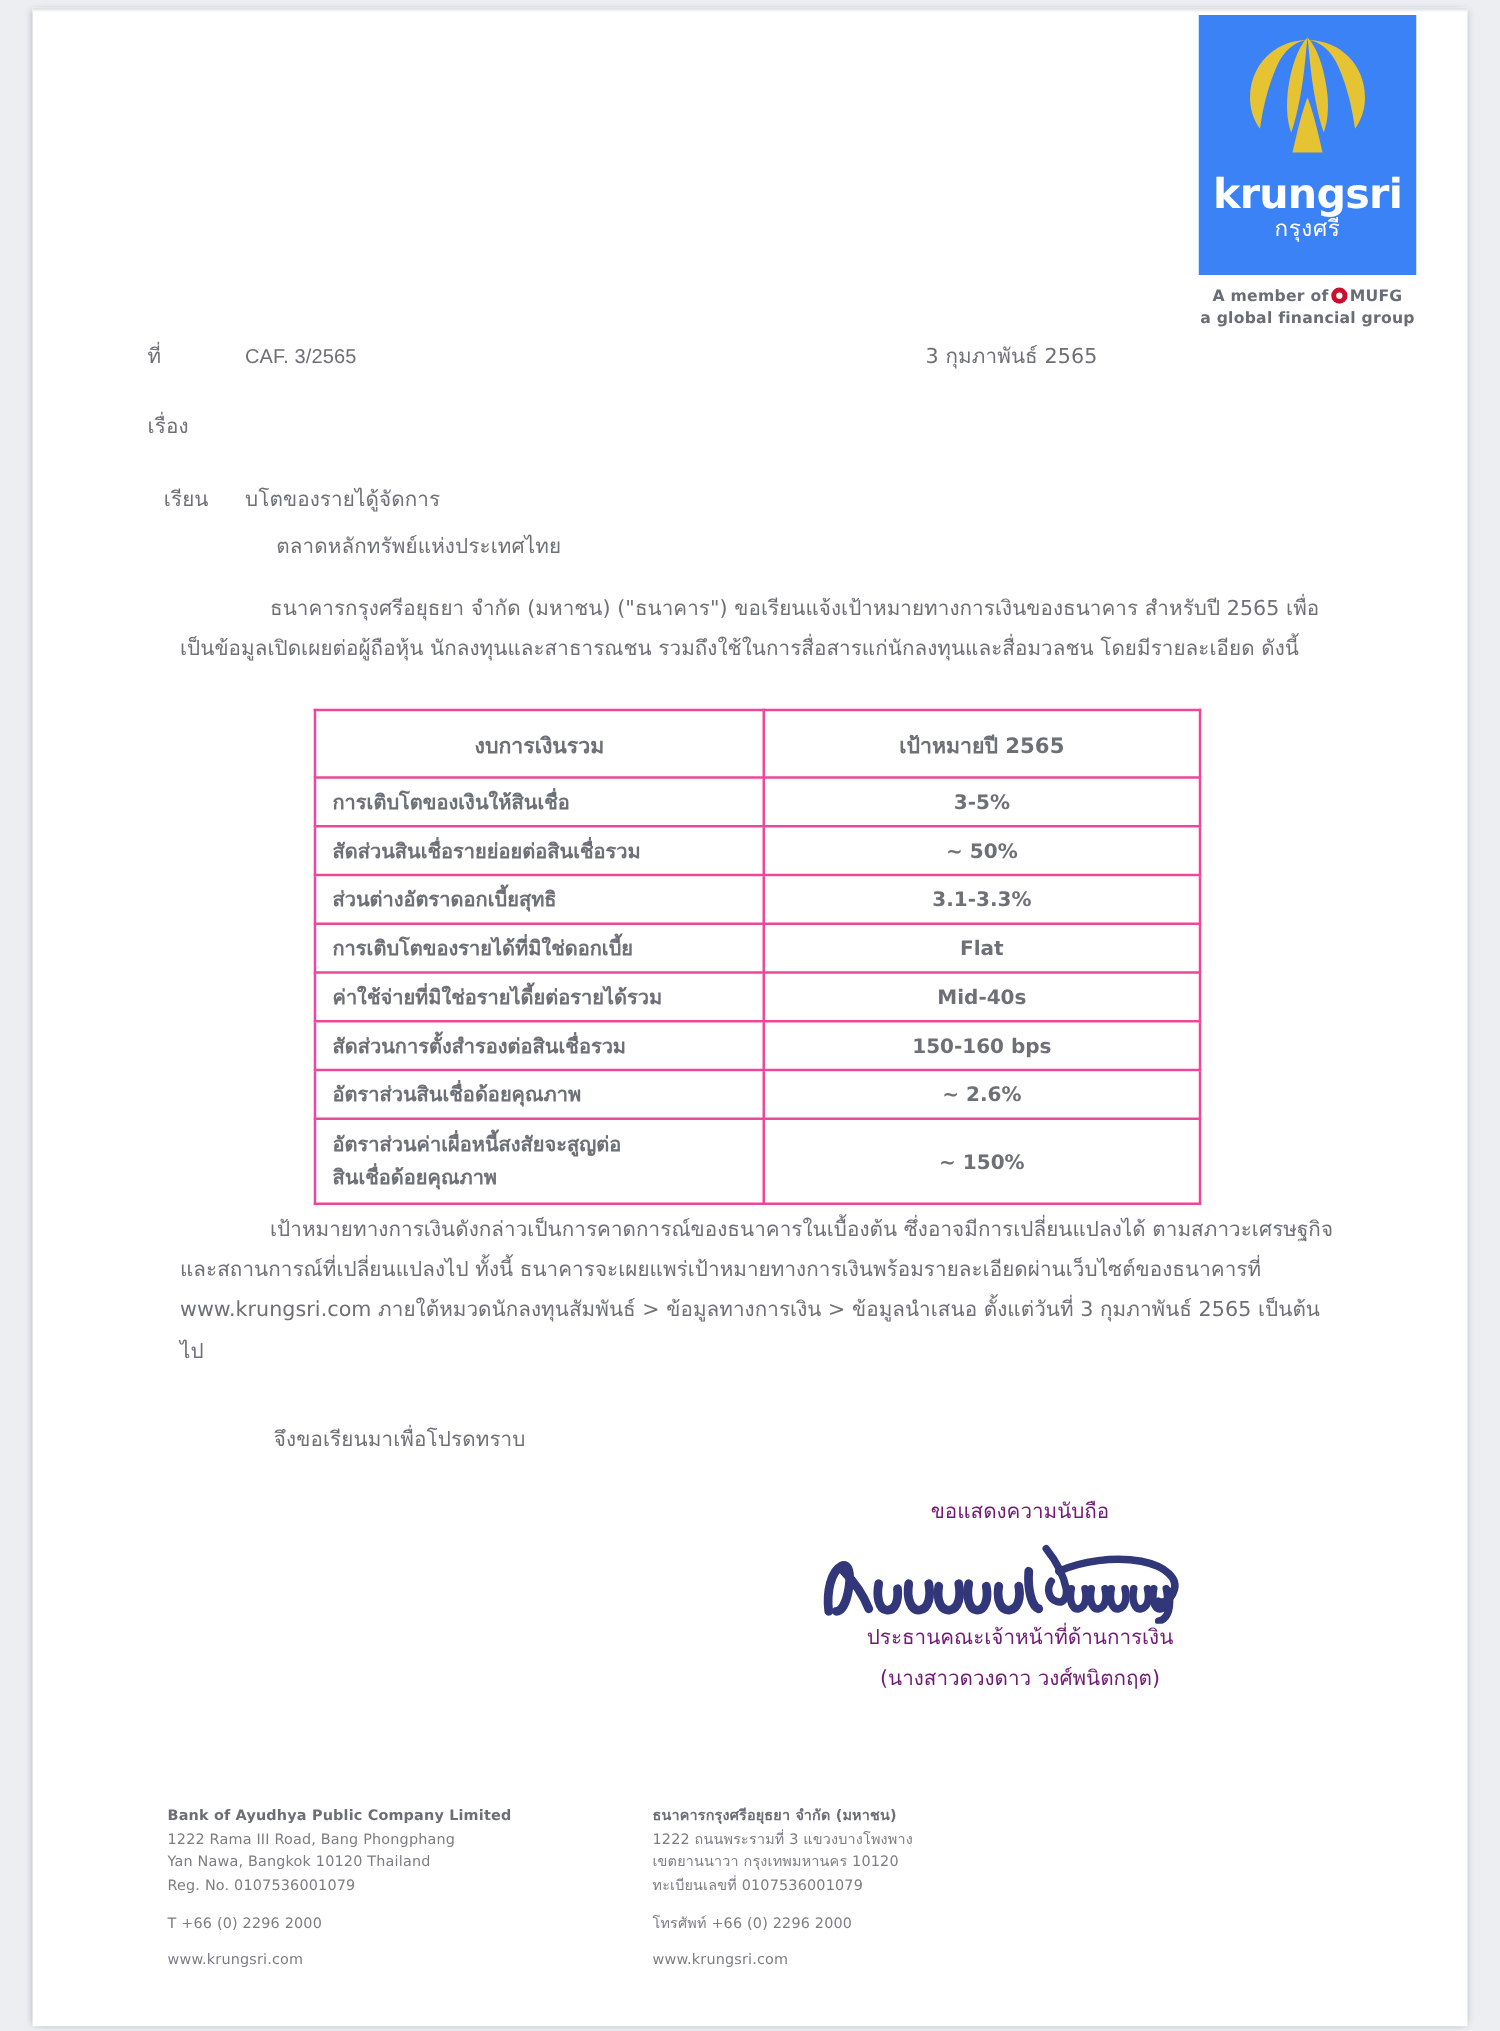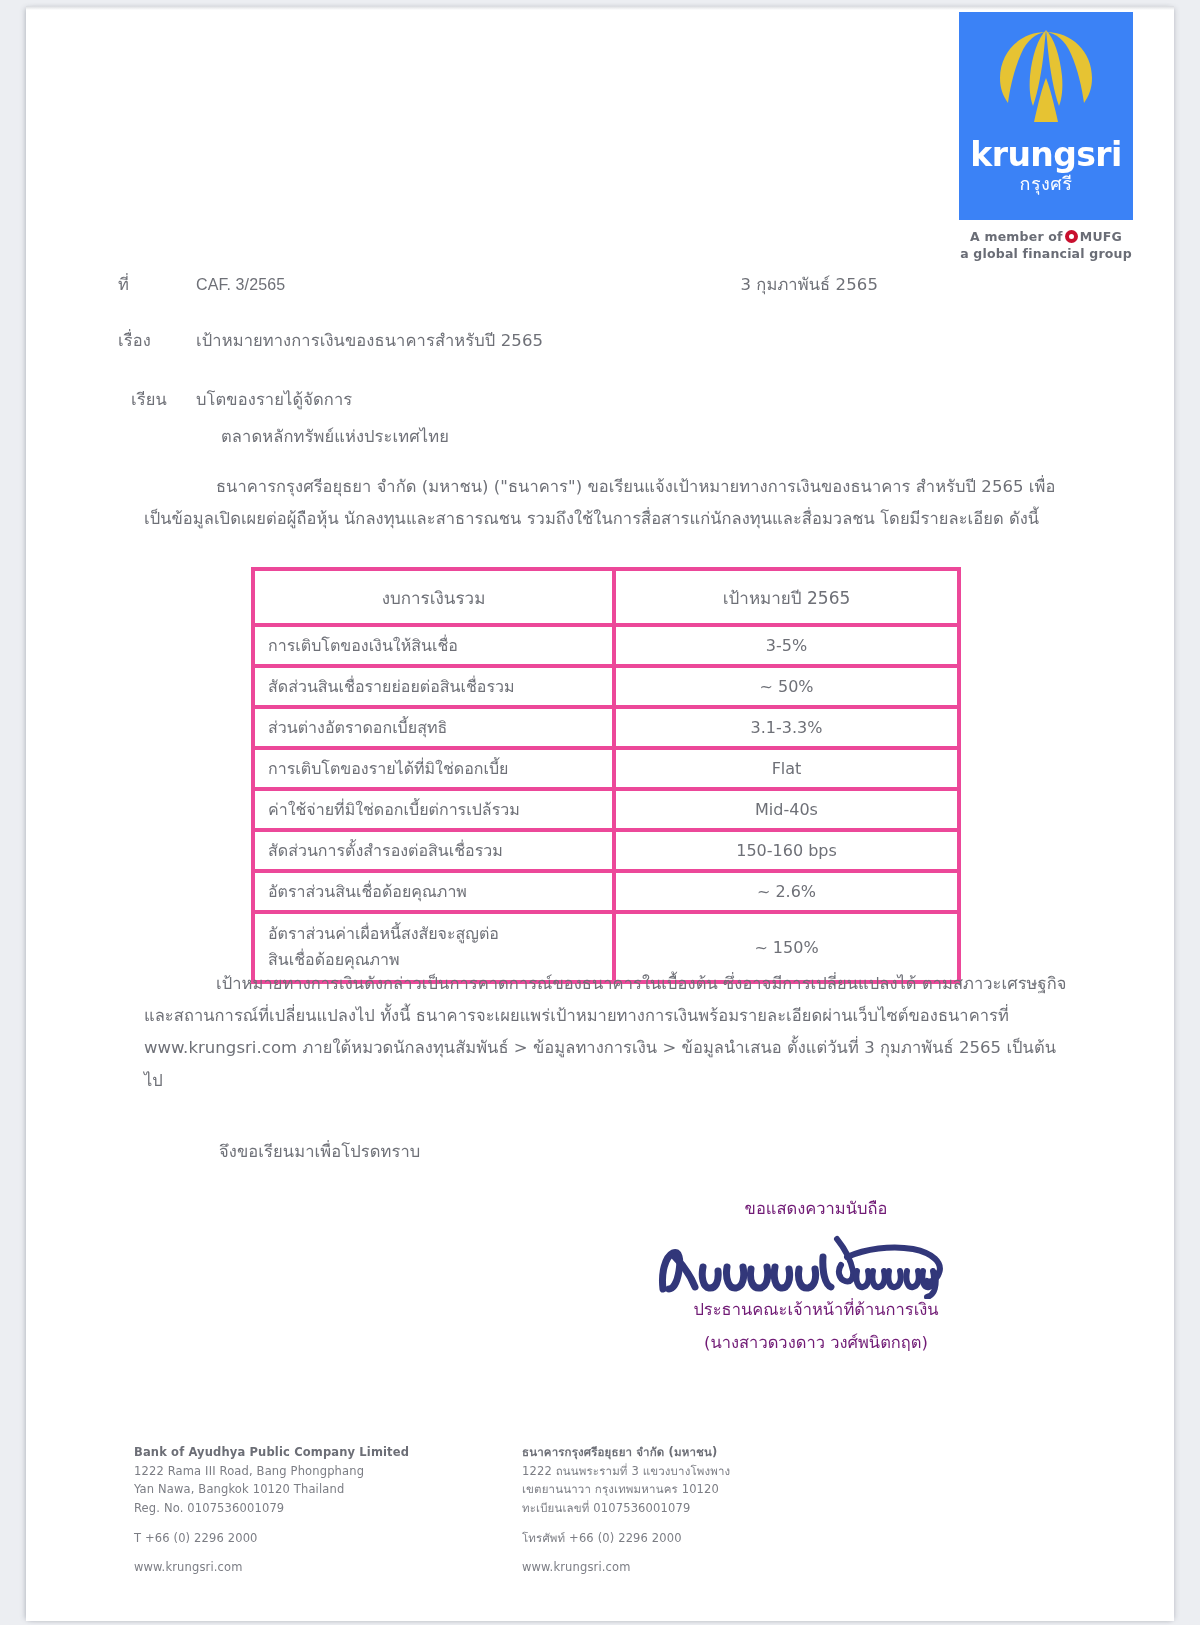--- a/index.html
+++ b/index.html
@@ -125,23 +125,23 @@
   .tbl {
     position: absolute;
     left: 225px;
     top: 561px;
     width: 710px;
     border-collapse: collapse;
     color: #6e7077;
     font-size: 16px;
   }
   .tbl td, .tbl th {
-    border: 4px solid #ec4899;
+    border: 2px solid #ec4899;
     padding: 0;
-    font-weight: normal;
+    font-weight: bold;
   }
   .tbl th {
     height: 52px;
     font-size: 17px;
     text-align: center;
   }
   .tbl td.k {
     height: 37px;
     padding-left: 13px;
     text-align: left;
@@ -210,21 +210,20 @@
   </div>
 
   <div class="row-line doc-text" style="left:92px; top:266px; width:760px;">
     <span class="label-col">ที่</span>
     <span style="font-family:'Liberation Sans',sans-serif; font-size:16px;">CAF. 3/2565</span>
     <span style="margin-left:auto;">3 กุมภาพันธ์ 2565</span>
   </div>
 
   <div class="row-line doc-text" style="left:92px; top:322px;">
     <span class="label-col">เรื่อง</span>
-    <span>เป้าหมายทางการเงินของธนาคารสำหรับปี 2565</span>
   </div>
 
   <div class="row-line doc-text" style="left:105px; top:381px;">
     <span class="label-col" style="width:65px;">เรียน</span>
     <span>บโตของรายไดู้จัดการ</span>
   </div>
   <div class="doc-text" style="position:absolute; left:195px; top:418px;">ตลาดหลักทรัพย์แห่งประเทศไทย</div>
 
   <div class="para" style="left:118px; top:465px; width:922px;">
     <span class="indent"></span><span>ธนาคารกรุงศรีอยุธยา จำกัด (มหาชน) ("ธนาคาร") ขอเรียนแจ้งเป้าหมายทางการเงินของธนาคาร สำหรับปี 2565 เพื่อเป็นข้อมูลเปิดเผยต่อผู้ถือหุ้น นักลงทุนและสาธารณชน รวมถึงใช้ในการสื่อสารแก่นักลงทุนและสื่อมวลชน โดยมีรายละเอียด ดังนี้</span>
@@ -248,21 +247,21 @@
       </tr>
       <tr>
         <td class="k">ส่วนต่างอัตราดอกเบี้ยสุทธิ</td>
         <td class="v">3.1-3.3%</td>
       </tr>
       <tr>
         <td class="k">การเติบโตของรายได้ที่มิใช่ดอกเบี้ย</td>
         <td class="v">Flat</td>
       </tr>
       <tr>
-        <td class="k">ค่าใช้จ่ายที่มิใช่ดอกเบี้ยต่การเปล้รวม</td>
+        <td class="k">ค่าใช้จ่ายที่มิใช่อรายไดี้ยต่อรายได้รวม</td>
         <td class="v">Mid-40s</td>
       </tr>
       <tr>
         <td class="k">สัดส่วนการตั้งสำรองต่อสินเชื่อรวม</td>
         <td class="v">150-160 bps</td>
       </tr>
       <tr>
         <td class="k">อัตราส่วนสินเชื่อด้อยคุณภาพ</td>
         <td class="v">~ 2.6%</td>
       </tr>

